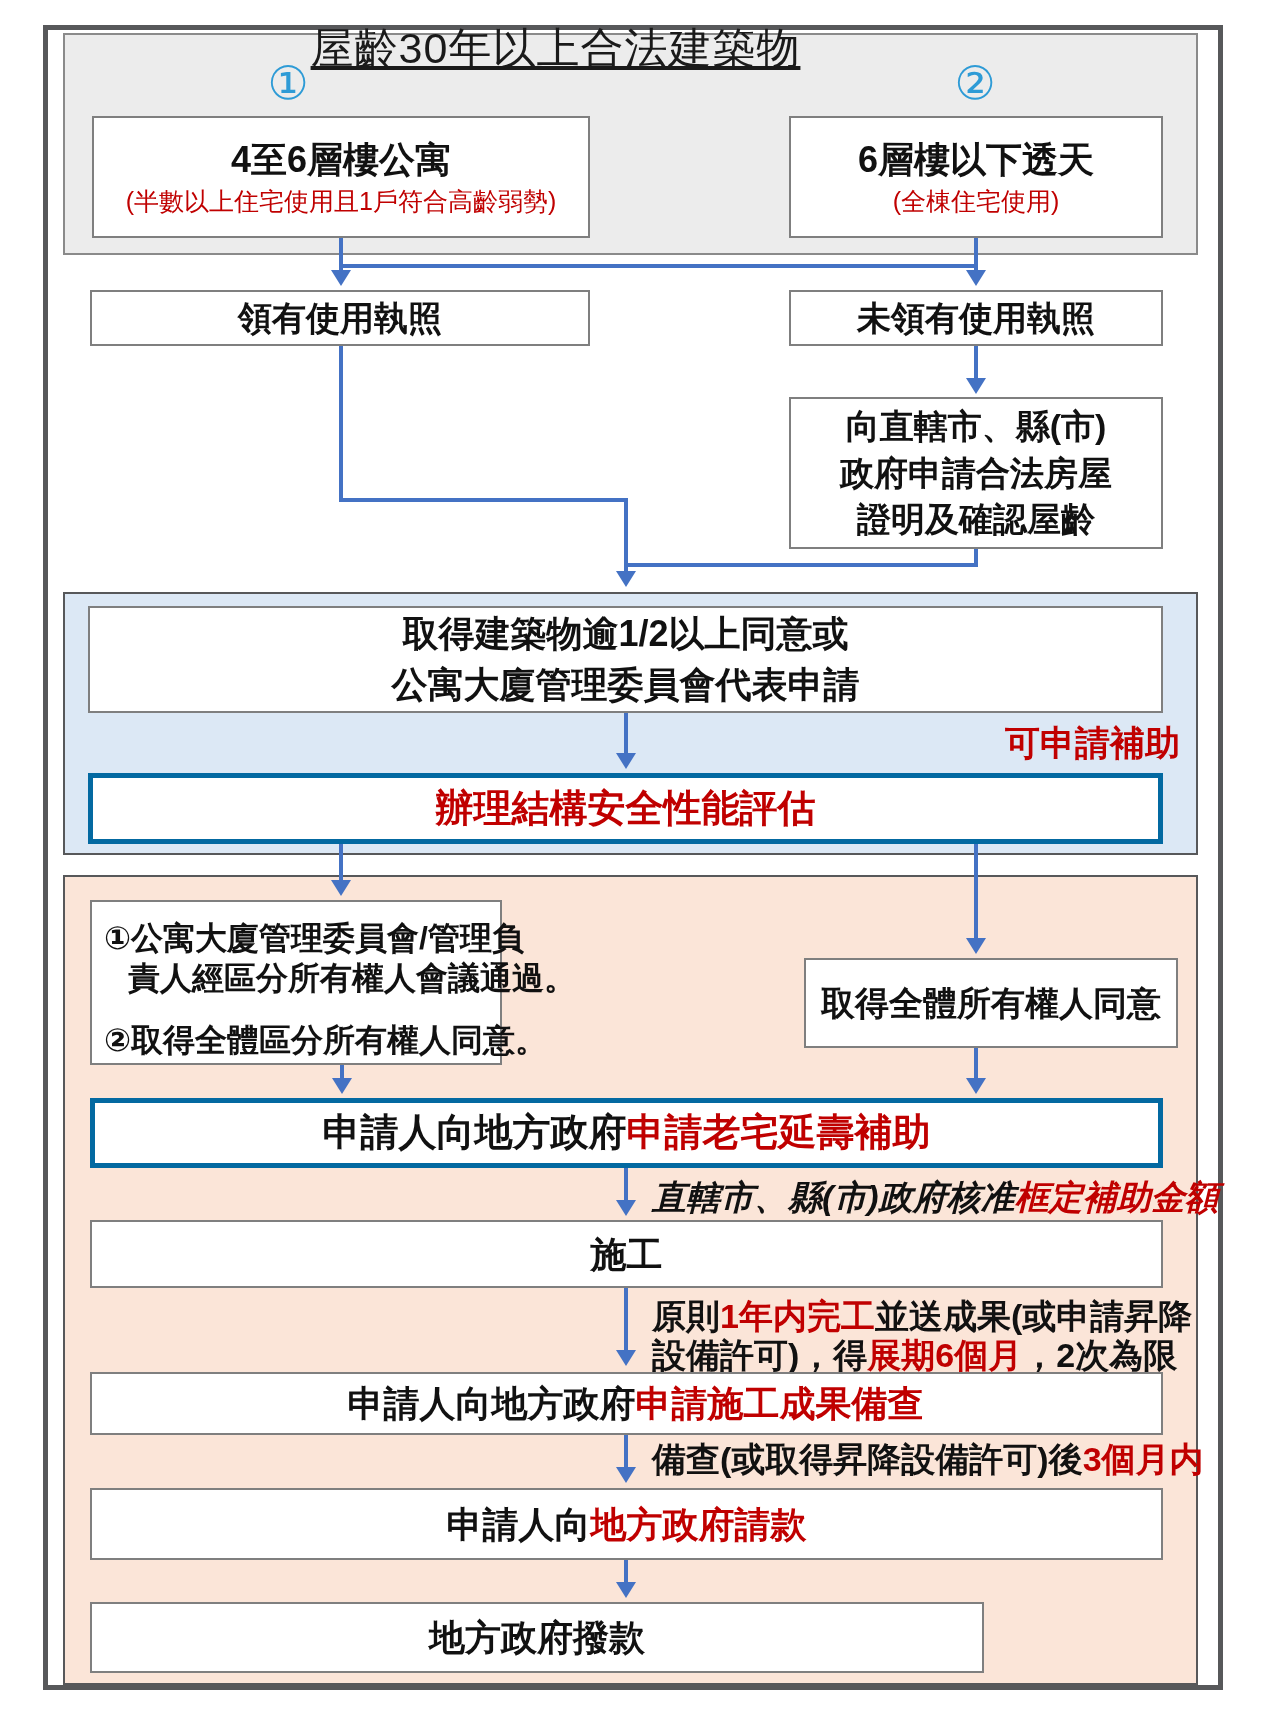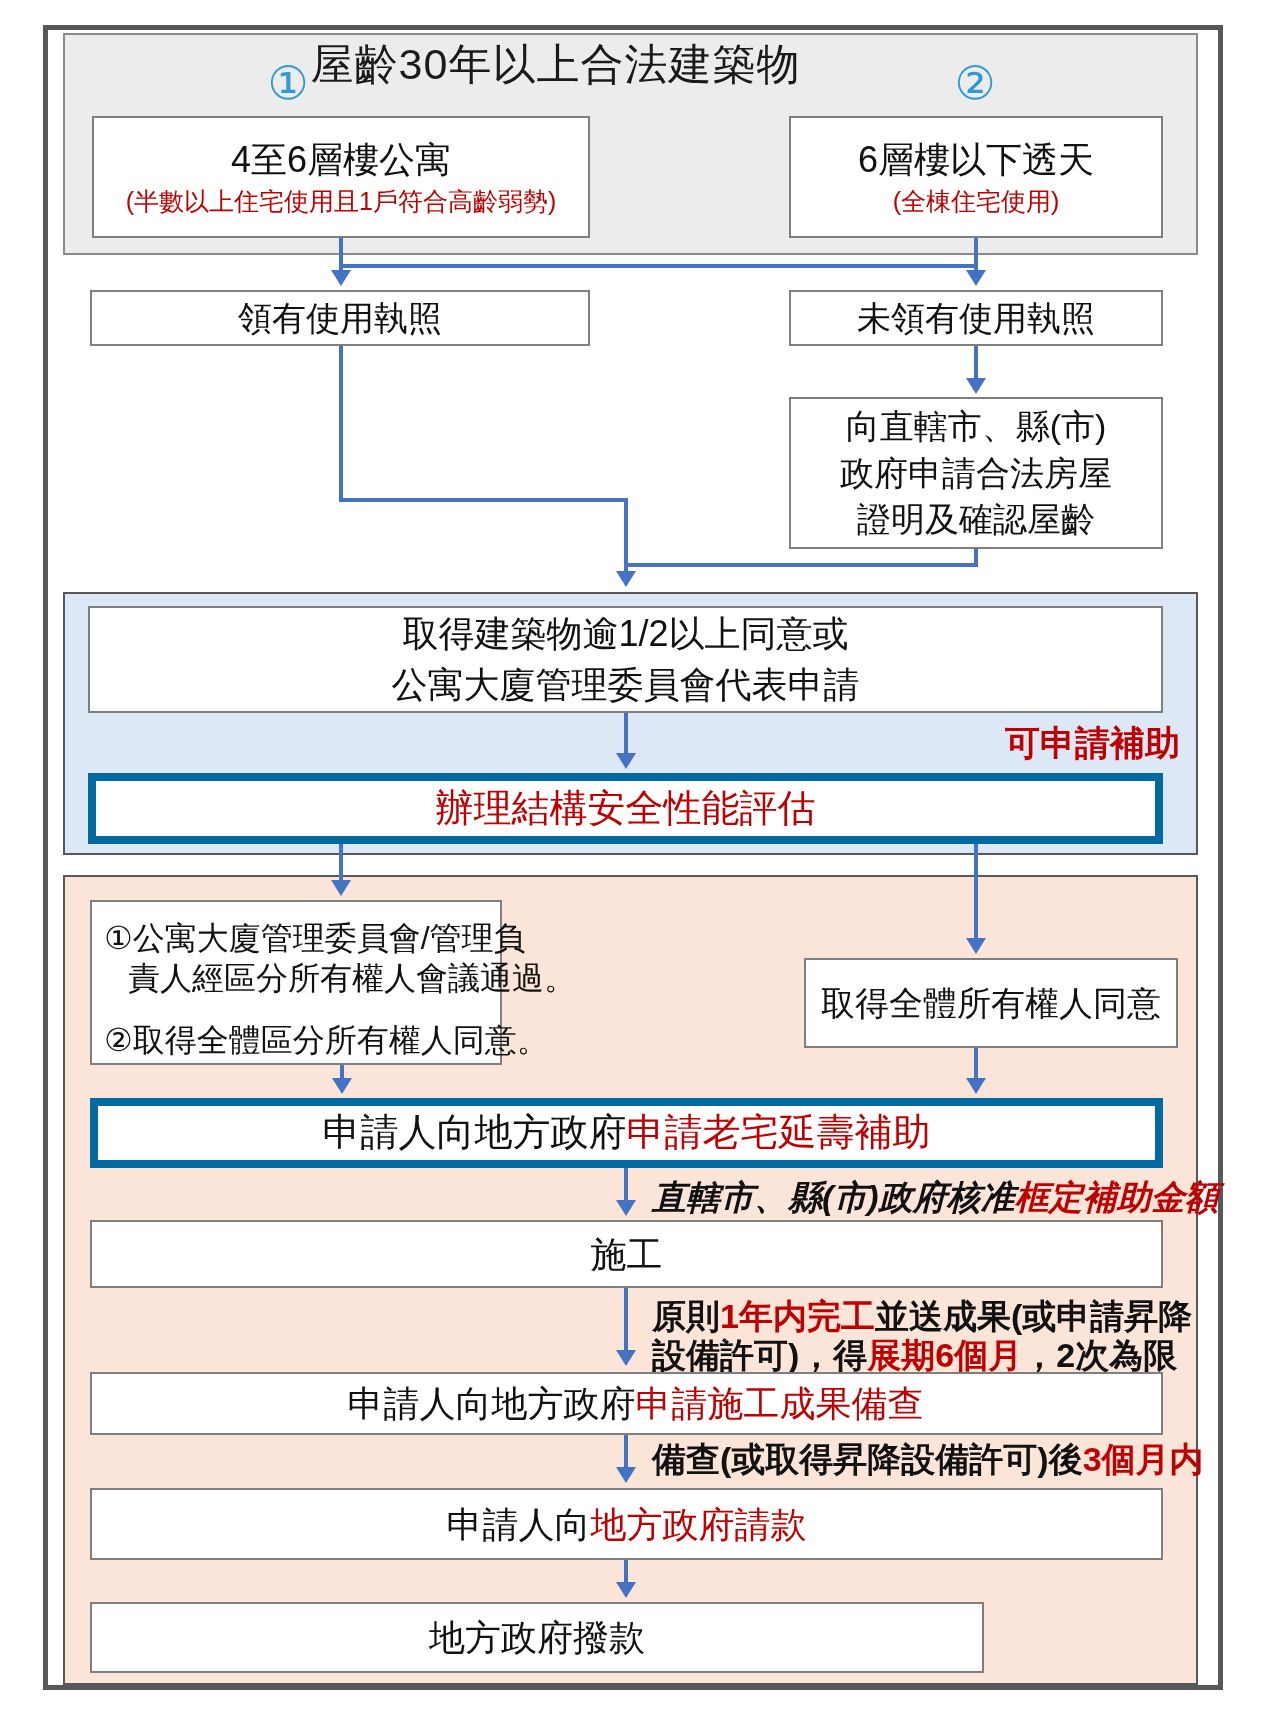--- a/index.html
+++ b/index.html
@@ -16,25 +16,25 @@
   #sec-consent{left:63px;top:592px;width:1135px;height:263px;background:#dce8f5;border:2px solid #57585a;}
   #sec-subsidy{left:63px;top:875px;width:1135px;height:810px;background:#fbe5d8;border:2px solid #57585a;}
   
   #arrows{left:0;top:0;width:1271px;height:1730px;z-index:5;pointer-events:none;}
   
   .box{
     background:#ffffff;border:2px solid #7f7f7f;z-index:10;
     display:flex;flex-direction:column;align-items:center;justify-content:center;
     text-align:center;line-height:1.25;
   }
-  .box.red-border{border:8px solid #0369a1;}
+  .box.red-border{border:5px solid #0369a1;}
   .t36{font-size:36px;} .t34{font-size:34px;} .t38{font-size:38px;}
   .red{color:#c00000;}
-  .row{white-space:nowrap;}
-  #title{left:63px;top:36px;width:985px;text-align:center;font-size:43px;color:#1a1a1a;z-index:10;letter-spacing:1px;}
+  .row{white-space:nowrap;font-weight:bold;}
+  #title{left:63px;top:20px;width:985px;text-align:center;font-size:43px;color:#1a1a1a;z-index:10;letter-spacing:1px;text-decoration:underline;}
   .badge{z-index:10;font-size:46px;color:#2e9bd6;width:60px;text-align:center;line-height:1;}
   #badge1{left:258px;top:60px;}
   #badge2{left:945px;top:60px;}
   #box-apartment{left:92px;top:116px;width:498px;height:122px;}
   #box-townhouse{left:789px;top:116px;width:374px;height:122px;}
   .subnote{font-size:25px;color:#c00000;margin-top:4px;white-space:nowrap;}
   #box-licensed{left:90px;top:290px;width:500px;height:56px;}
   #box-unlicensed{left:789px;top:290px;width:374px;height:56px;}
   #box-proof{left:789px;top:397px;width:374px;height:152px;line-height:1.38;}
   #box-consent{left:88px;top:606px;width:1075px;height:107px;line-height:1.4;}

